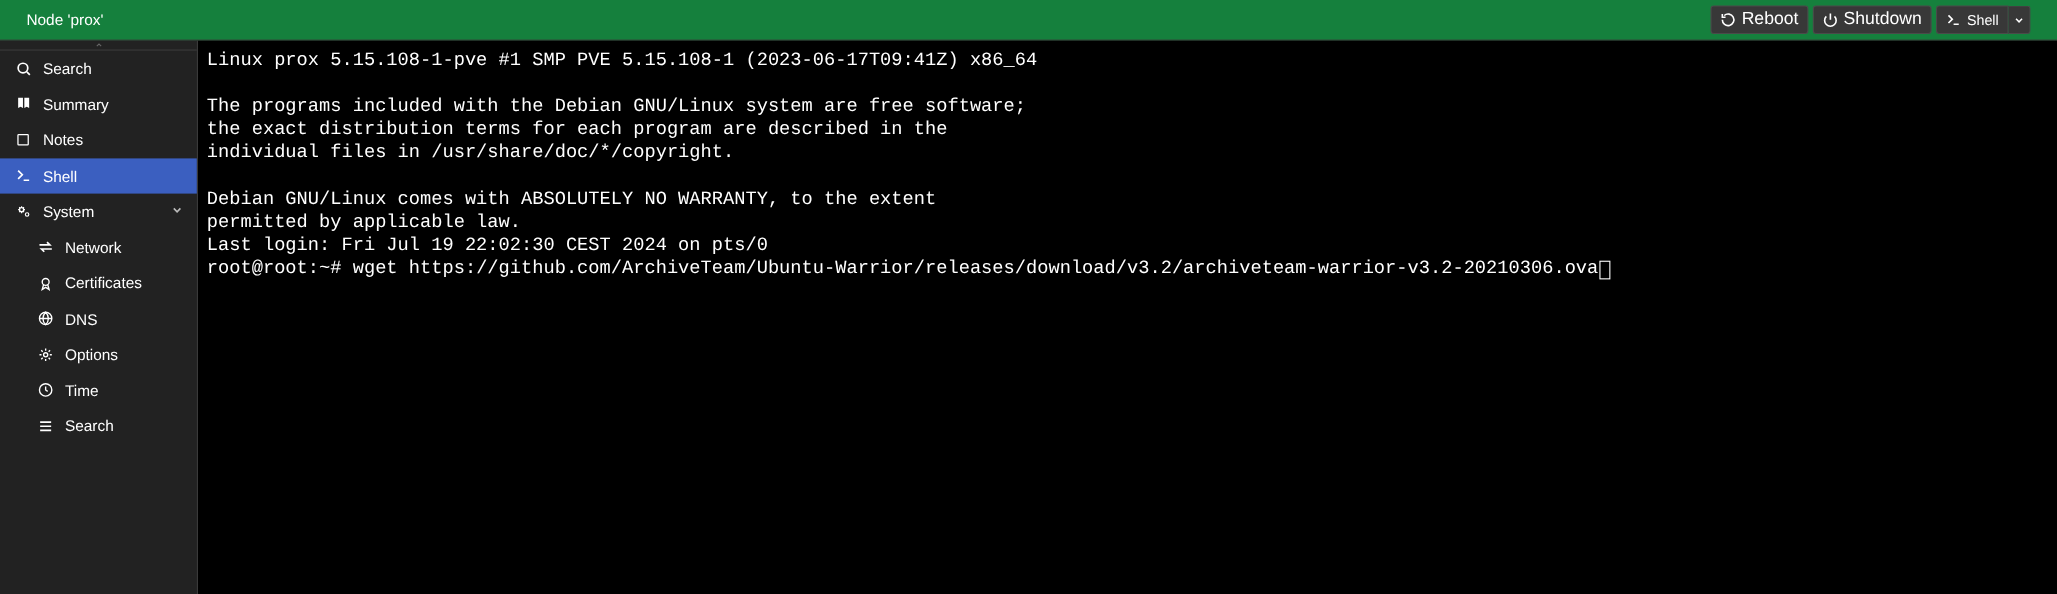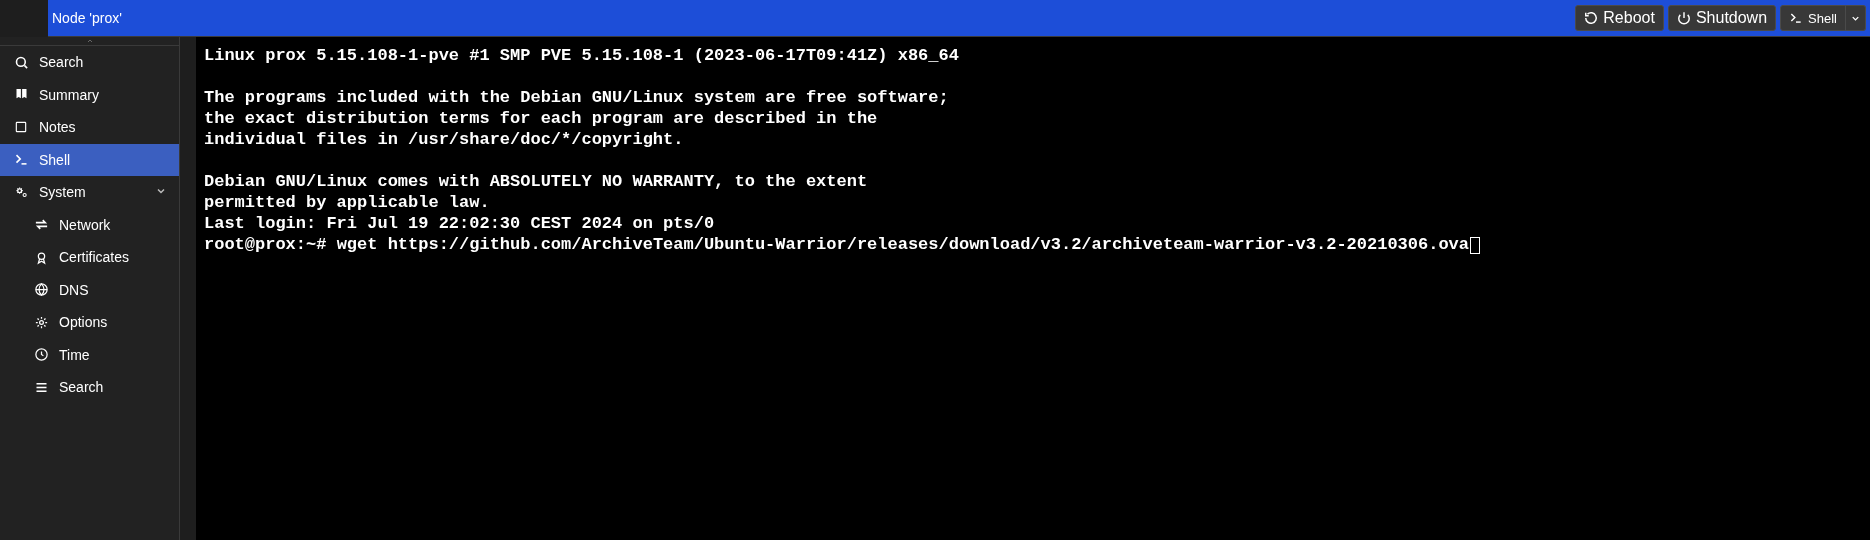--- a/index.html
+++ b/index.html
@@ -6,26 +6,25 @@
 html, body {
   width: 1870px;
   height: 540px;
   font-family: -apple-system, BlinkMacSystemFont, "Segoe UI", Helvetica, Arial, sans-serif;
   background: #1e1e1e;
   color: #fff;
   overflow: hidden;
 }
 .header {
   height: 37px;
-  background: #1d4ed8;
+  background: #15803d;
   border-bottom: 1px solid #3a3a3a;
   display: flex;
   align-items: center;
-  padding: 0 4px;
-  margin-left: 48px;
+  padding: 0 24px;
 }
 .header-title {
   font-size: 14px;
   color: #fff;
   flex: 1;
 }
 .header-buttons {
   display: flex;
   gap: 4px;
 }
@@ -69,21 +68,20 @@
   border-radius: 0 3px 3px 0;
   color: #fff;
   display: inline-flex;
   align-items: center;
   justify-content: center;
   cursor: pointer;
 }
 .body {
   display: flex;
   height: calc(100% - 37px);
-  gap: 16px;
 }
 .sidebar {
   width: 180px;
   background: #222222;
   border-right: 1px solid #3a3a3a;
   display: flex;
   flex-direction: column;
   overflow: hidden;
 }
 .side-collapse {
@@ -117,21 +115,20 @@
 .terminal {
   flex: 1;
   background: #000000;
   color: #ffffff;
   font-family: "Consolas", "Menlo", "Courier New", monospace;
   font-size: 17px;
   line-height: 21px;
   padding: 8px 8px;
   white-space: pre;
   overflow: hidden;
-  font-weight: bold;
 }
 .cursor {
   display:inline-block;
   width:10px;
   height:17px;
   border:1px solid #fff;
   vertical-align: text-bottom;
   margin-left:1px;
 }
 svg { display:block; }
@@ -296,14 +293,14 @@
   </div>
   <div class="terminal"><span id="term-lines">Linux prox 5.15.108-1-pve #1 SMP PVE 5.15.108-1 (2023-06-17T09:41Z) x86_64
 
 The programs included with the Debian GNU/Linux system are free software;
 the exact distribution terms for each program are described in the
 individual files in /usr/share/doc/*/copyright.
 
 Debian GNU/Linux comes with ABSOLUTELY NO WARRANTY, to the extent
 permitted by applicable law.
 Last login: Fri Jul 19 22:02:30 CEST 2024 on pts/0</span>
-<span>root@prox:~# </span><span>wget https://github.com/ArchiveTeam/Ubuntu-Warrior/releases/download/v3.2/archiveteam-warrior-v3.2-20210306.ova</span><span class="cursor"></span></div>
+<span>root@root:~# </span><span>wget https://github.com/ArchiveTeam/Ubuntu-Warrior/releases/download/v3.2/archiveteam-warrior-v3.2-20210306.ova</span><span class="cursor"></span></div>
 </div>
 
 </body></html>

